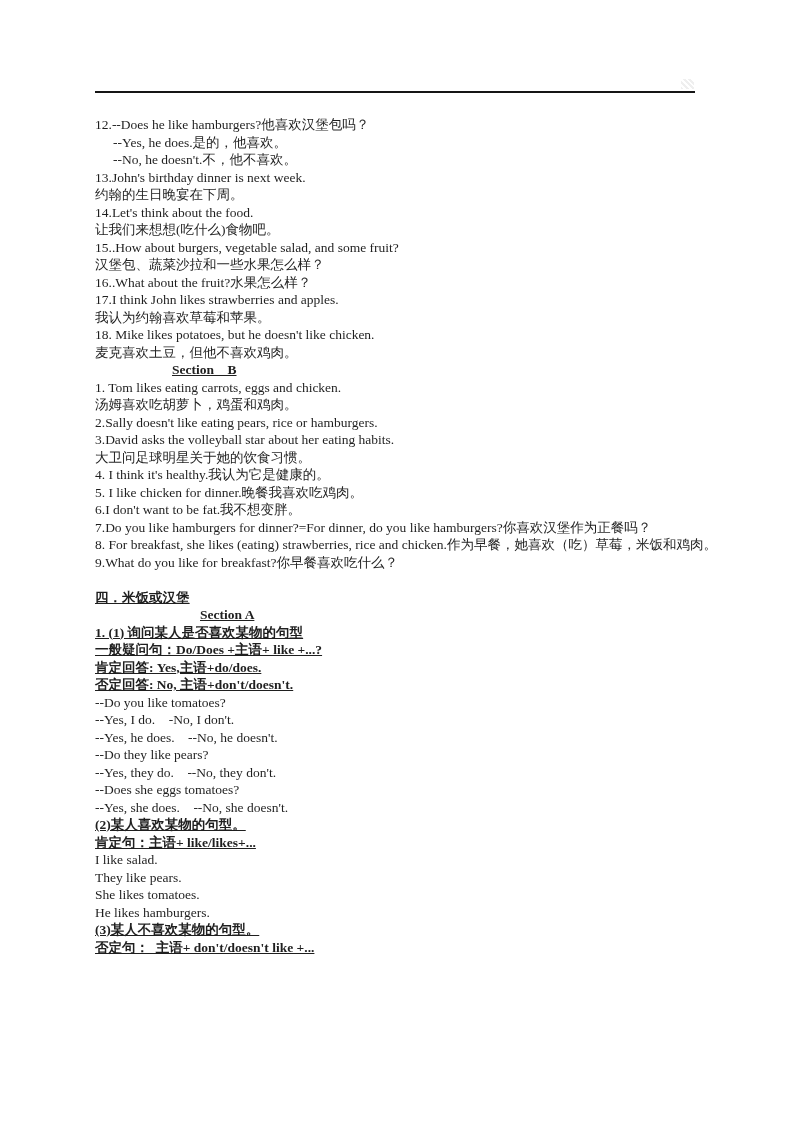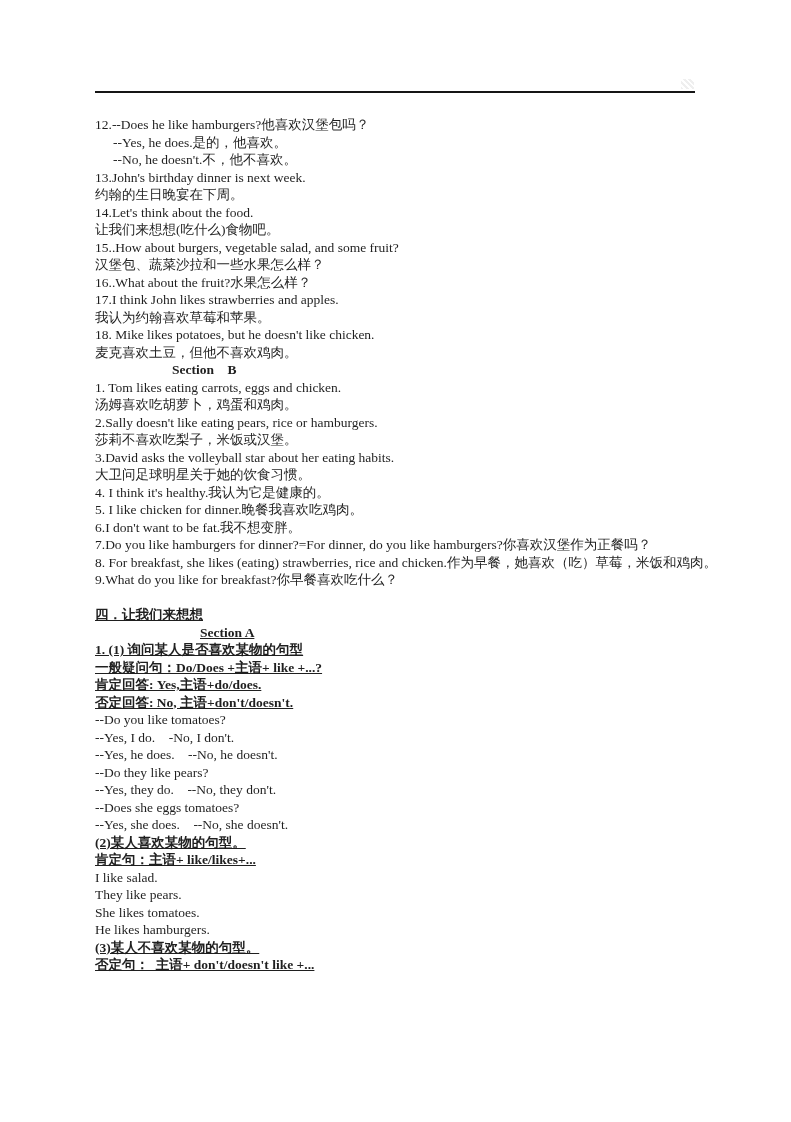--- a/index.html
+++ b/index.html
@@ -36,21 +36,21 @@
     width: 620px;
   }
   .line {
     height: 17.5px;
     line-height: 17.5px;
     font-size: 13.5px;
     white-space: pre;
   }
   .indent { padding-left: 18px; }
   .bold-underline { font-weight: bold; text-decoration: underline; }
-  .section-b { padding-left: 77px; font-weight: bold; }
+  .section-b { padding-left: 77px; font-weight: bold; text-decoration: underline; }
   .section-a { padding-left: 105px; font-weight: bold; text-decoration: underline; }
   .blank { }
   .page-num {
     position: absolute;
     top: 1036px;
     left: 0;
     width: 100%;
     text-align: center;
     font-size: 13px;
     color: #1f1f1f;
@@ -85,31 +85,30 @@
       <div class="line">汉堡包、蔬菜沙拉和一些水果怎么样？</div>
       <div class="line">16..What about the fruit?水果怎么样？</div>
       <div class="line">17.I think John likes strawberries and apples.</div>
       <div class="line">我认为约翰喜欢草莓和苹果。</div>
       <div class="line">18. Mike likes potatoes, but he doesn't like chicken.</div>
       <div class="line">麦克喜欢土豆，但他不喜欢鸡肉。</div>
       <div class="line section-b">Section    B</div>
       <div class="line">1. Tom likes eating carrots, eggs and chicken.</div>
       <div class="line">汤姆喜欢吃胡萝卜，鸡蛋和鸡肉。</div>
       <div class="line">2.Sally doesn't like eating pears, rice or hamburgers.</div>
-      <div class="line">莎莉不喜欢吃梨子，米饭或汉堡。</div>
       <div class="line">3.David asks the volleyball star about her eating habits.</div>
       <div class="line">大卫问足球明星关于她的饮食习惯。</div>
       <div class="line">4. I think it's healthy.我认为它是健康的。</div>
       <div class="line">5. I like chicken for dinner.晚餐我喜欢吃鸡肉。</div>
       <div class="line">6.I don't want to be fat.我不想变胖。</div>
       <div class="line">7.Do you like hamburgers for dinner?=For dinner, do you like hamburgers?你喜欢汉堡作为正餐吗？</div>
       <div class="line">8. For breakfast, she likes (eating) strawberries, rice and chicken.作为早餐，她喜欢（吃）草莓，米饭和鸡肉。</div>
       <div class="line">9.What do you like for breakfast?你早餐喜欢吃什么？</div>
       <div class="line blank"></div>
-      <div class="line bold-underline">四．让我们来想想</div>
+      <div class="line bold-underline">四．米饭或汉堡</div>
       <div class="line section-a">Section A</div>
       <div class="line bold-underline">1. (1) 询问某人是否喜欢某物的句型</div>
       <div class="line bold-underline">一般疑问句：Do/Does +主语+ like +...?</div>
       <div class="line bold-underline">肯定回答: Yes,主语+do/does.</div>
       <div class="line bold-underline">否定回答: No, 主语+don't/doesn't.</div>
       <div class="line">--Do you like tomatoes?</div>
       <div class="line">--Yes, I do.    -No, I don't.</div>
       <div class="line">--Yes, he does.    --No, he doesn't.</div>
       <div class="line">--Do they like pears?</div>
       <div class="line">--Yes, they do.    --No, they don't.</div>

